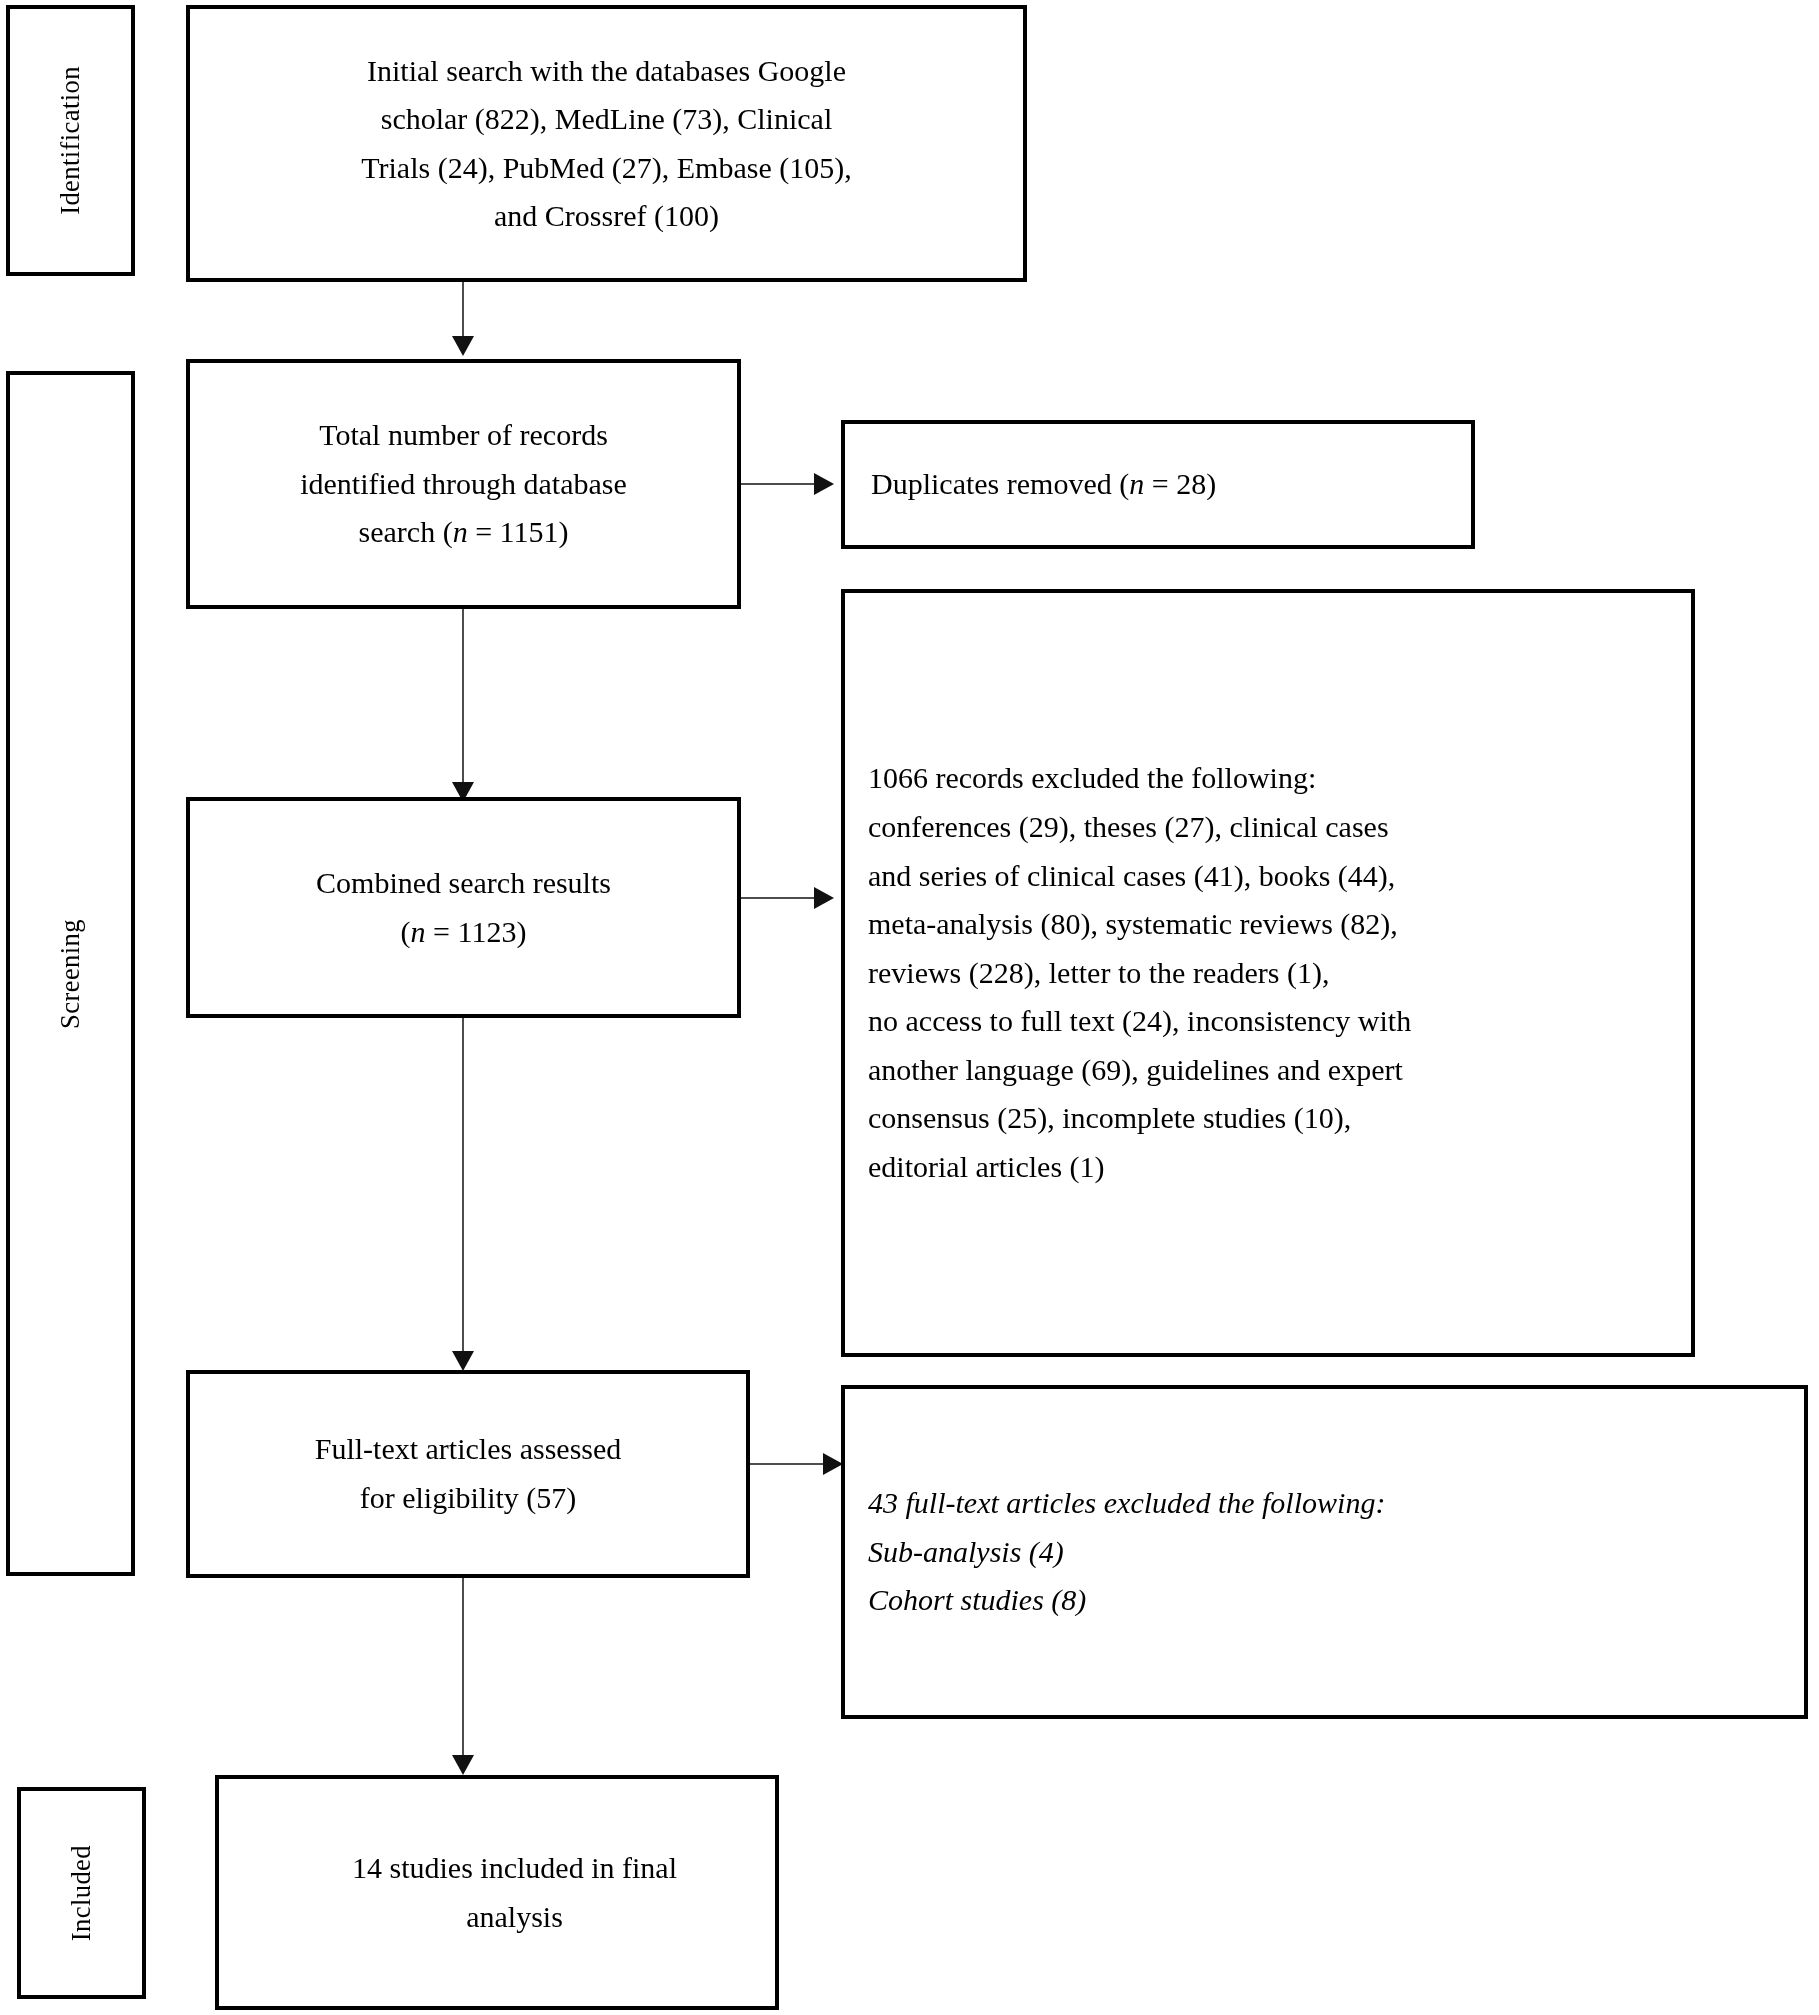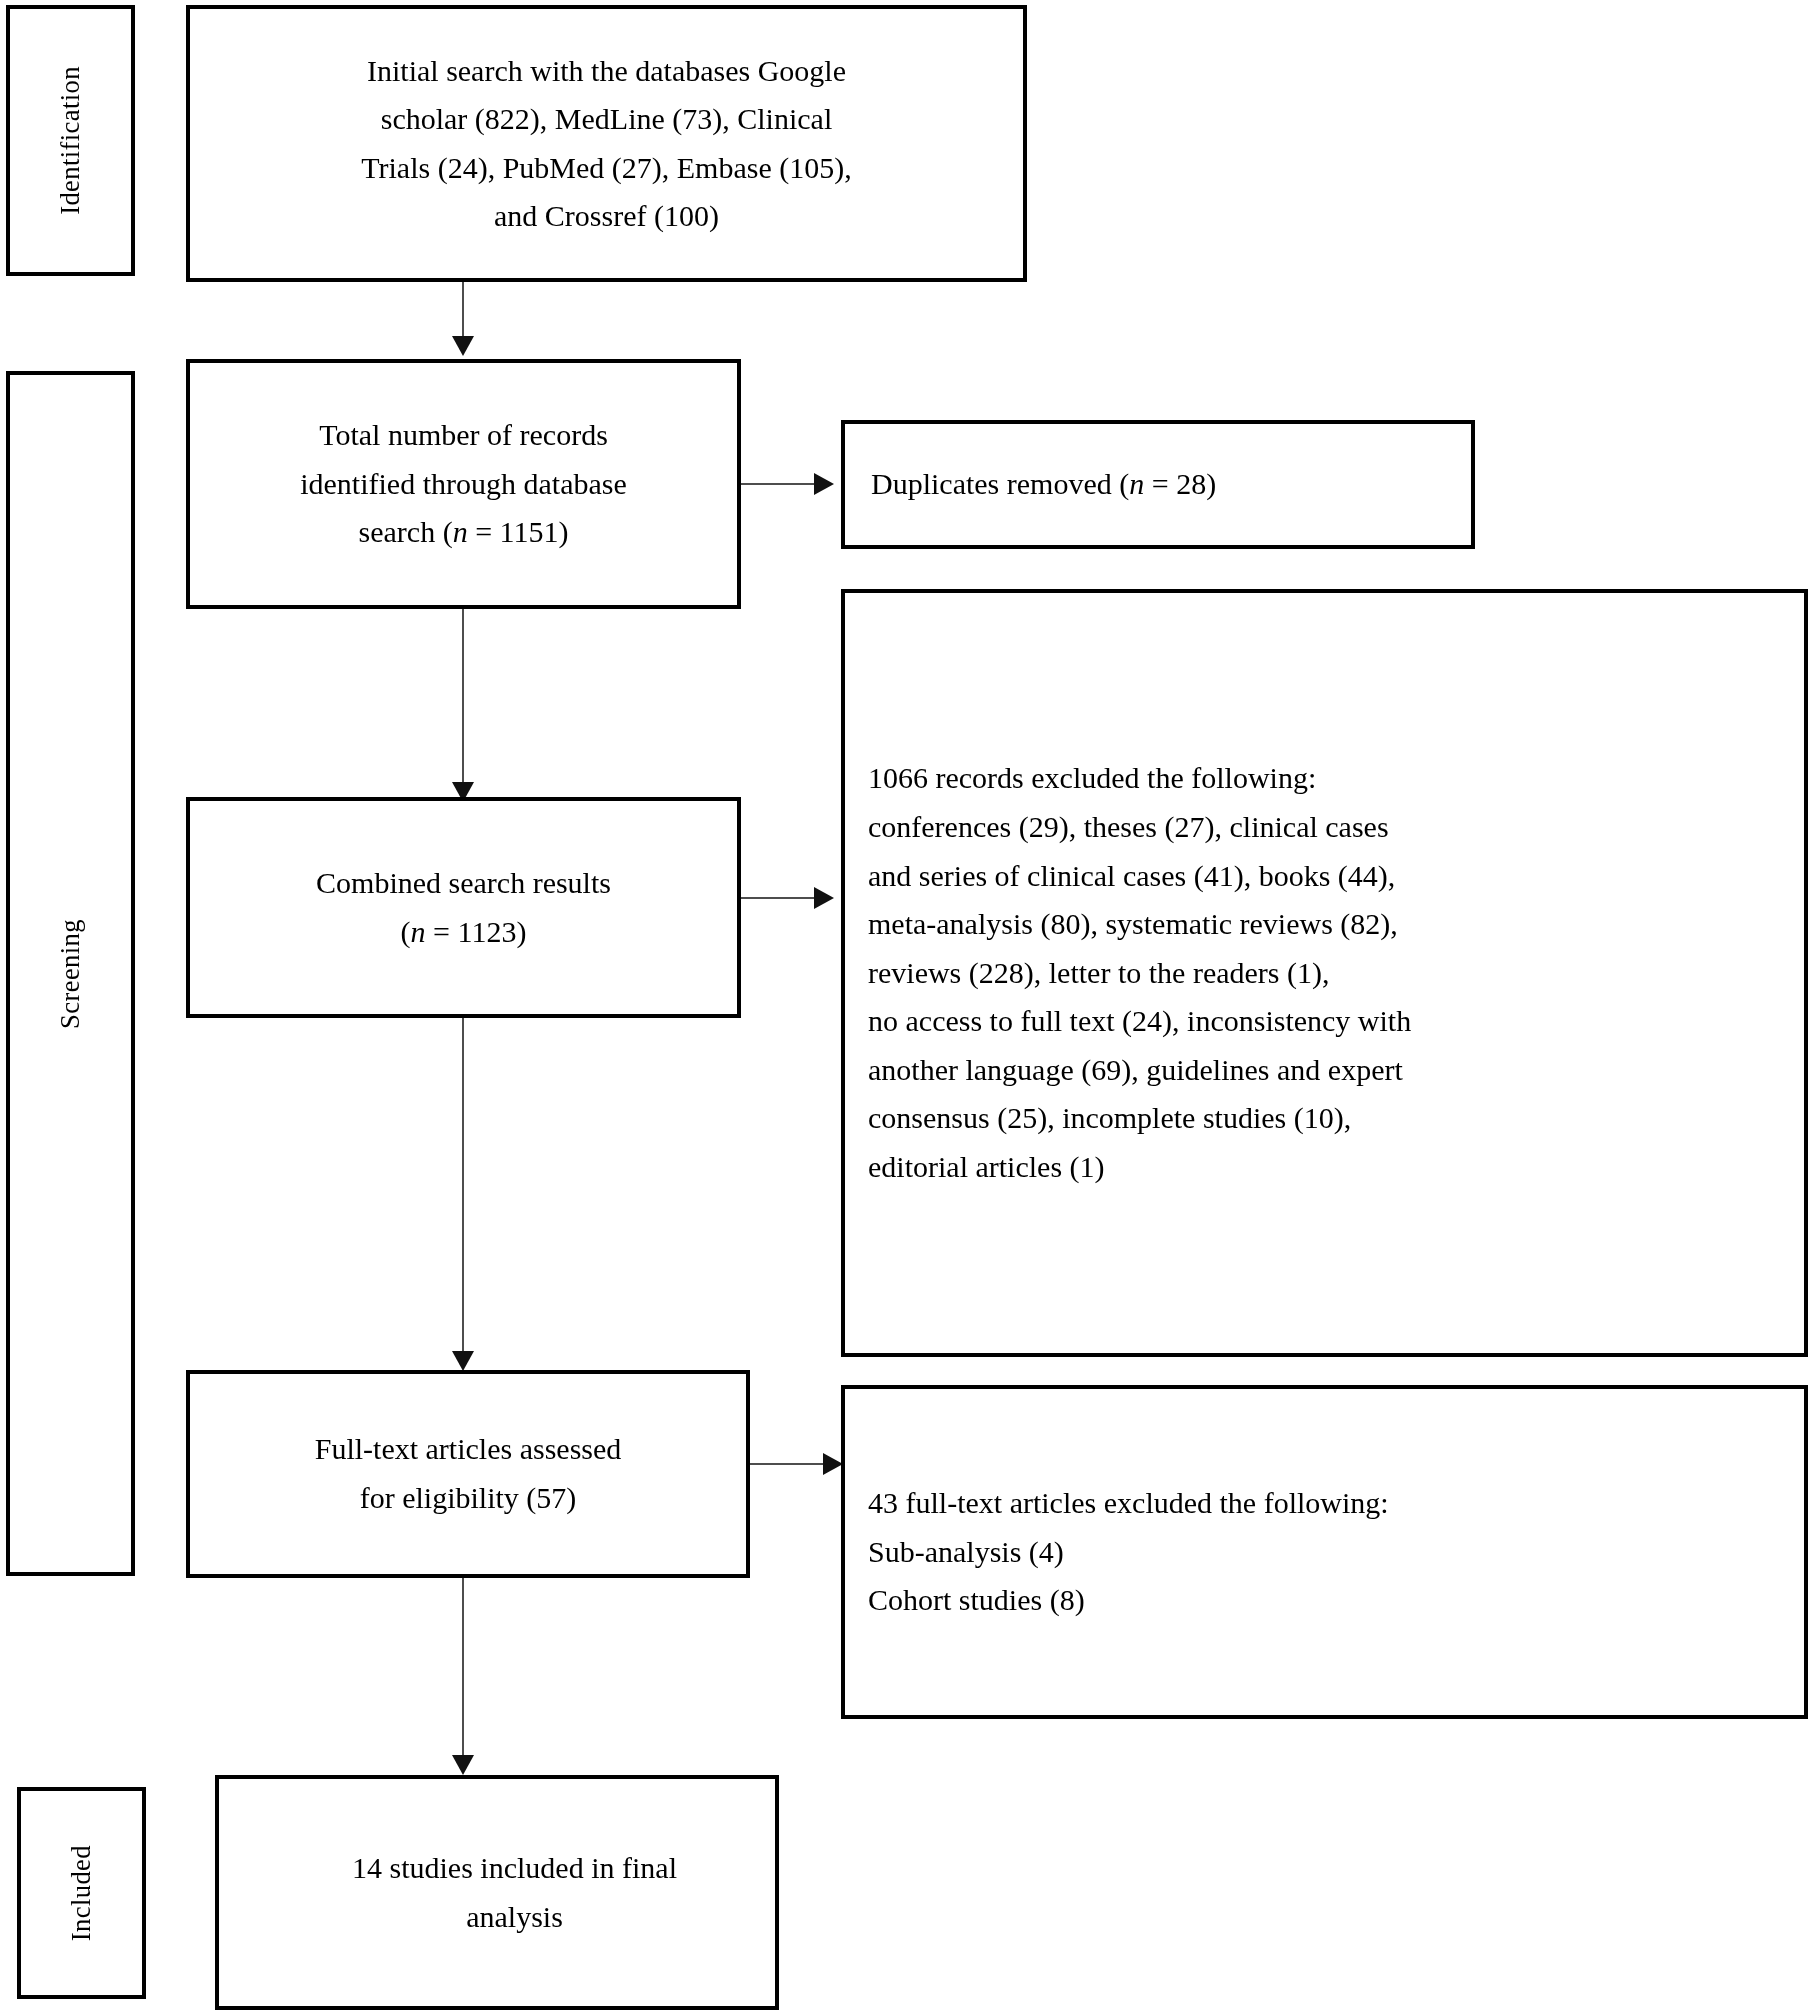--- a/index.html
+++ b/index.html
@@ -137,21 +137,21 @@
 
   <div class="flow-box left" style="left:841px; top:420px; width:634px; height:129px;">
     <div class="inner" style="padding-left:26px;border-radius:23px;">
       <div class="line"><span>Duplicates removed (</span><span class="ital">n</span><span> = 28)</span></div>
     </div>
   </div>
 
   <div class="v-line" style="left:462px; top:609px; height:190px;"></div>
   <div class="arrow-down" style="left:452px; top:782px;"></div>
 
-  <div class="flow-box left" style="left:841px; top:589px; width:967px; height:768px;">
+  <div class="flow-box left" style="left:841px; top:589px; width:854px; height:768px;">
     <div class="inner" style="padding-left:23px;">
       <div class="line">1066 records excluded the following:</div>
       <div class="line">conferences (29), theses (27), clinical cases</div>
       <div class="line">and series of clinical cases (41), books (44),</div>
       <div class="line">meta-analysis (80), systematic reviews (82),</div>
       <div class="line">reviews (228), letter to the readers (1),</div>
       <div class="line">no access to full text (24), inconsistency with</div>
       <div class="line">another language (69), guidelines and expert</div>
       <div class="line">consensus (25), incomplete studies (10),</div>
       <div class="line">editorial articles (1)</div>
@@ -174,21 +174,21 @@
   <div class="flow-box center" style="left:186px; top:1370px; width:564px; height:208px;">
     <div class="inner">
       <div class="line wrap">Full-text articles assessed</div>
       <div class="line wrap">for eligibility (57)</div>
     </div>
   </div>
 
   <div class="h-line" style="left:750px; top:1463px; width:77px;"></div>
   <div class="arrow-right" style="left:823px; top:1453px;"></div>
 
-  <div class="flow-box left" style="left:841px; top:1385px; width:967px; height:334px;">
+  <div class="flow-box left" style="left:841px; top:1385px; width:967px; height:334px;font-style:italic;">
     <div class="inner" style="padding-left:23px;">
       <div class="line">43  full-text articles excluded the following:</div>
       <div class="line">Sub-analysis (4)</div>
       <div class="line">Cohort studies (8)</div>
     </div>
   </div>
 
   <div class="v-line" style="left:462px; top:1578px; height:195px;"></div>
   <div class="arrow-down" style="left:452px; top:1755px;"></div>
 

